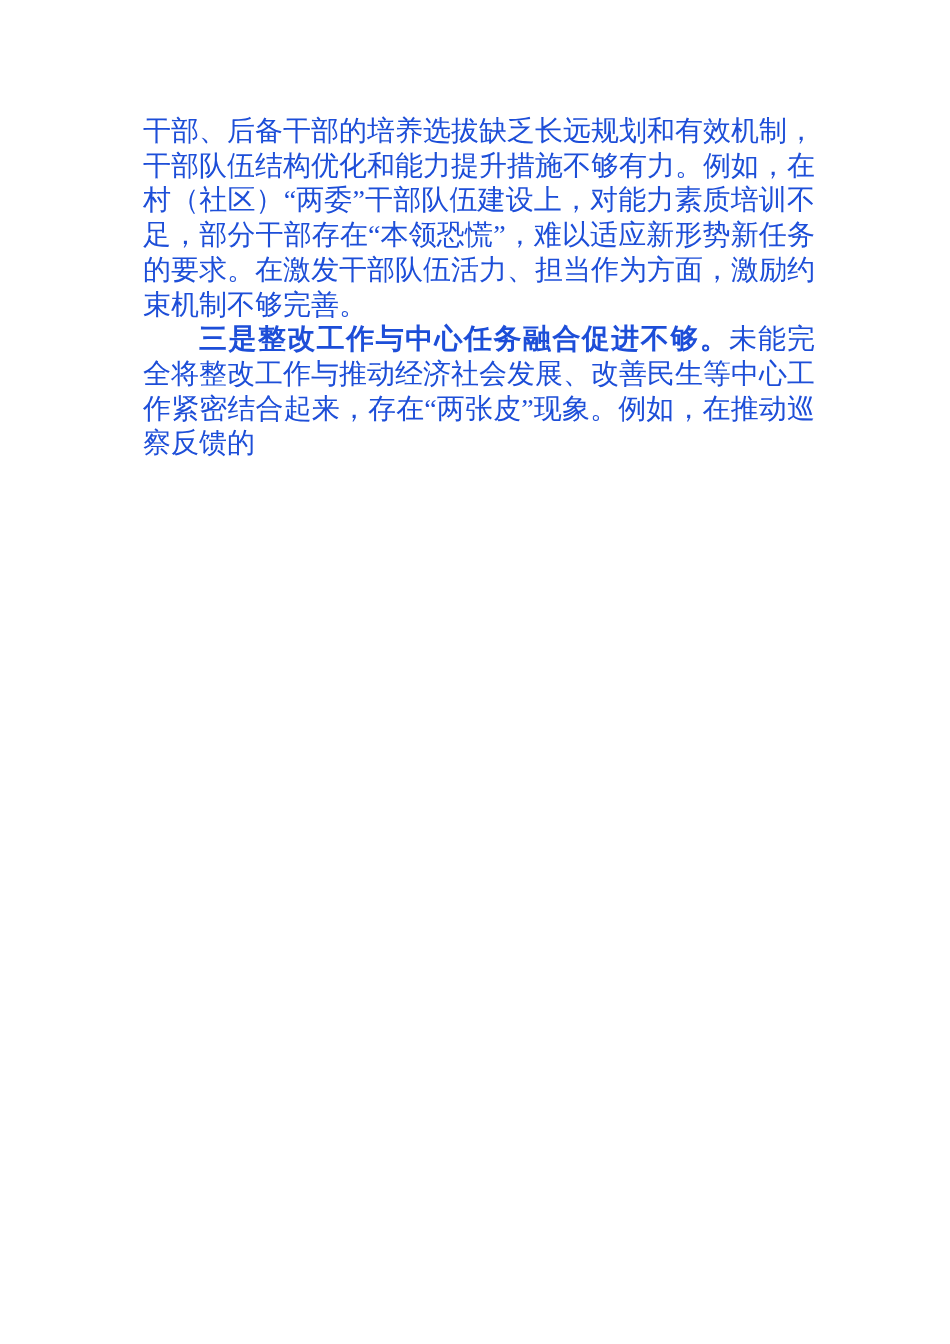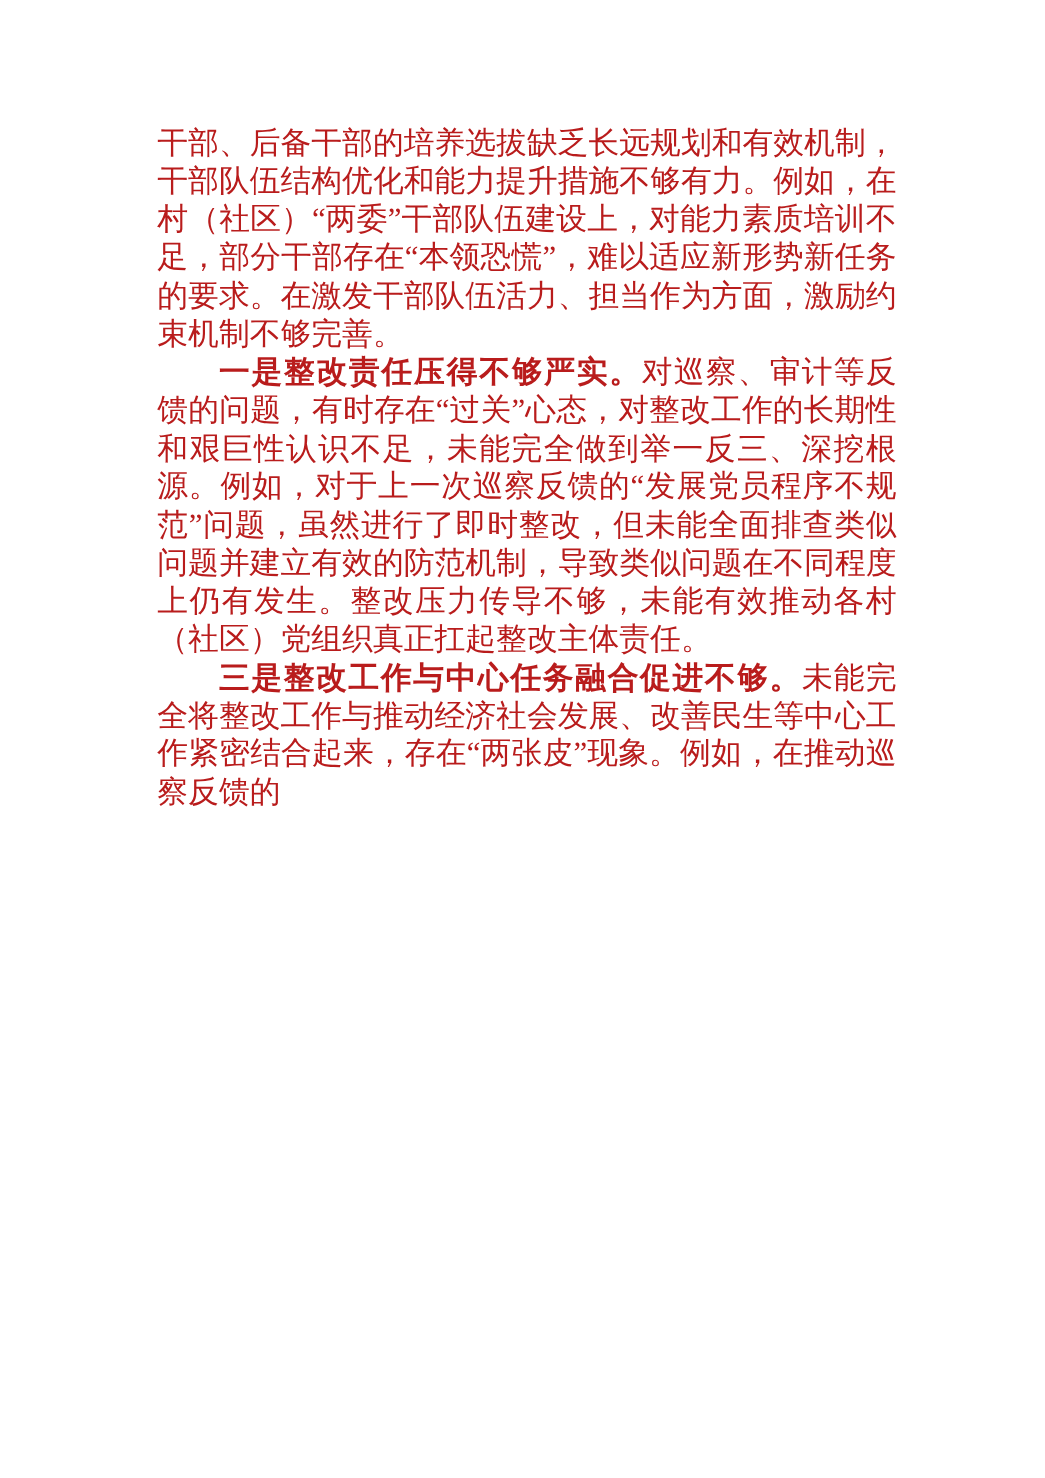--- a/index.html
+++ b/index.html
@@ -12,21 +12,21 @@
     height: 1344px;
     position: relative;
     overflow: hidden;
     font-family: "Liberation Serif", "DejaVu Serif", serif;
   }
   .page {
     position: absolute;
     left: 143px;
     top: 114px;
     width: 672px;
-    color: #b91c1c;
+    color: #1d4ed8;
     font-size: 28px;
     line-height: 34.7px;
     text-align: justify;
     text-justify: inter-ideograph;
   }
   .page p {
     margin: 0;
     padding: 0;
     text-indent: 2em;
     word-break: break-all;
@@ -43,22 +43,19 @@
 <body>
 
 <div class="page">
 
   <p class="no-indent">
     <span class="lead"></span><span>干部、后备干部的培养选拔缺乏长远规划和有效机制，干部队伍结构优化和能力提升措施不够有力。例如，在村（社区）“两委”干部队伍建设上，对能力素质培训不足，部分干部存在“本领恐慌”，难以适应新形势新任务的要求。在激发干部队伍活力、担当作为方面，激励约束机制不够完善。</span>
   </p>
 
 
 
-  <p>
-    <span class="lead">一是整改责任压得不够严实。</span><span>对巡察、审计等反馈的问题，有时存在“过关”心态，对整改工作的长期性和艰巨性认识不足，未能完全做到举一反三、深挖根源。例如，对于上一次巡察反馈的“发展党员程序不规范”问题，虽然进行了即时整改，但未能全面排查类似问题并建立有效的防范机制，导致类似问题在不同程度上仍有发生。整改压力传导不够，未能有效推动各村（社区）党组织真正扛起整改主体责任。</span>
-  </p>
 
 
   <p>
     <span class="lead">三是整改工作与中心任务融合促进不够。</span><span>未能完全将整改工作与推动经济社会发展、改善民生等中心工作紧密结合起来，存在“两张皮”现象。例如，在推动巡察反馈的</span>
   </p>
 
 </div>
 
 </body></html>

